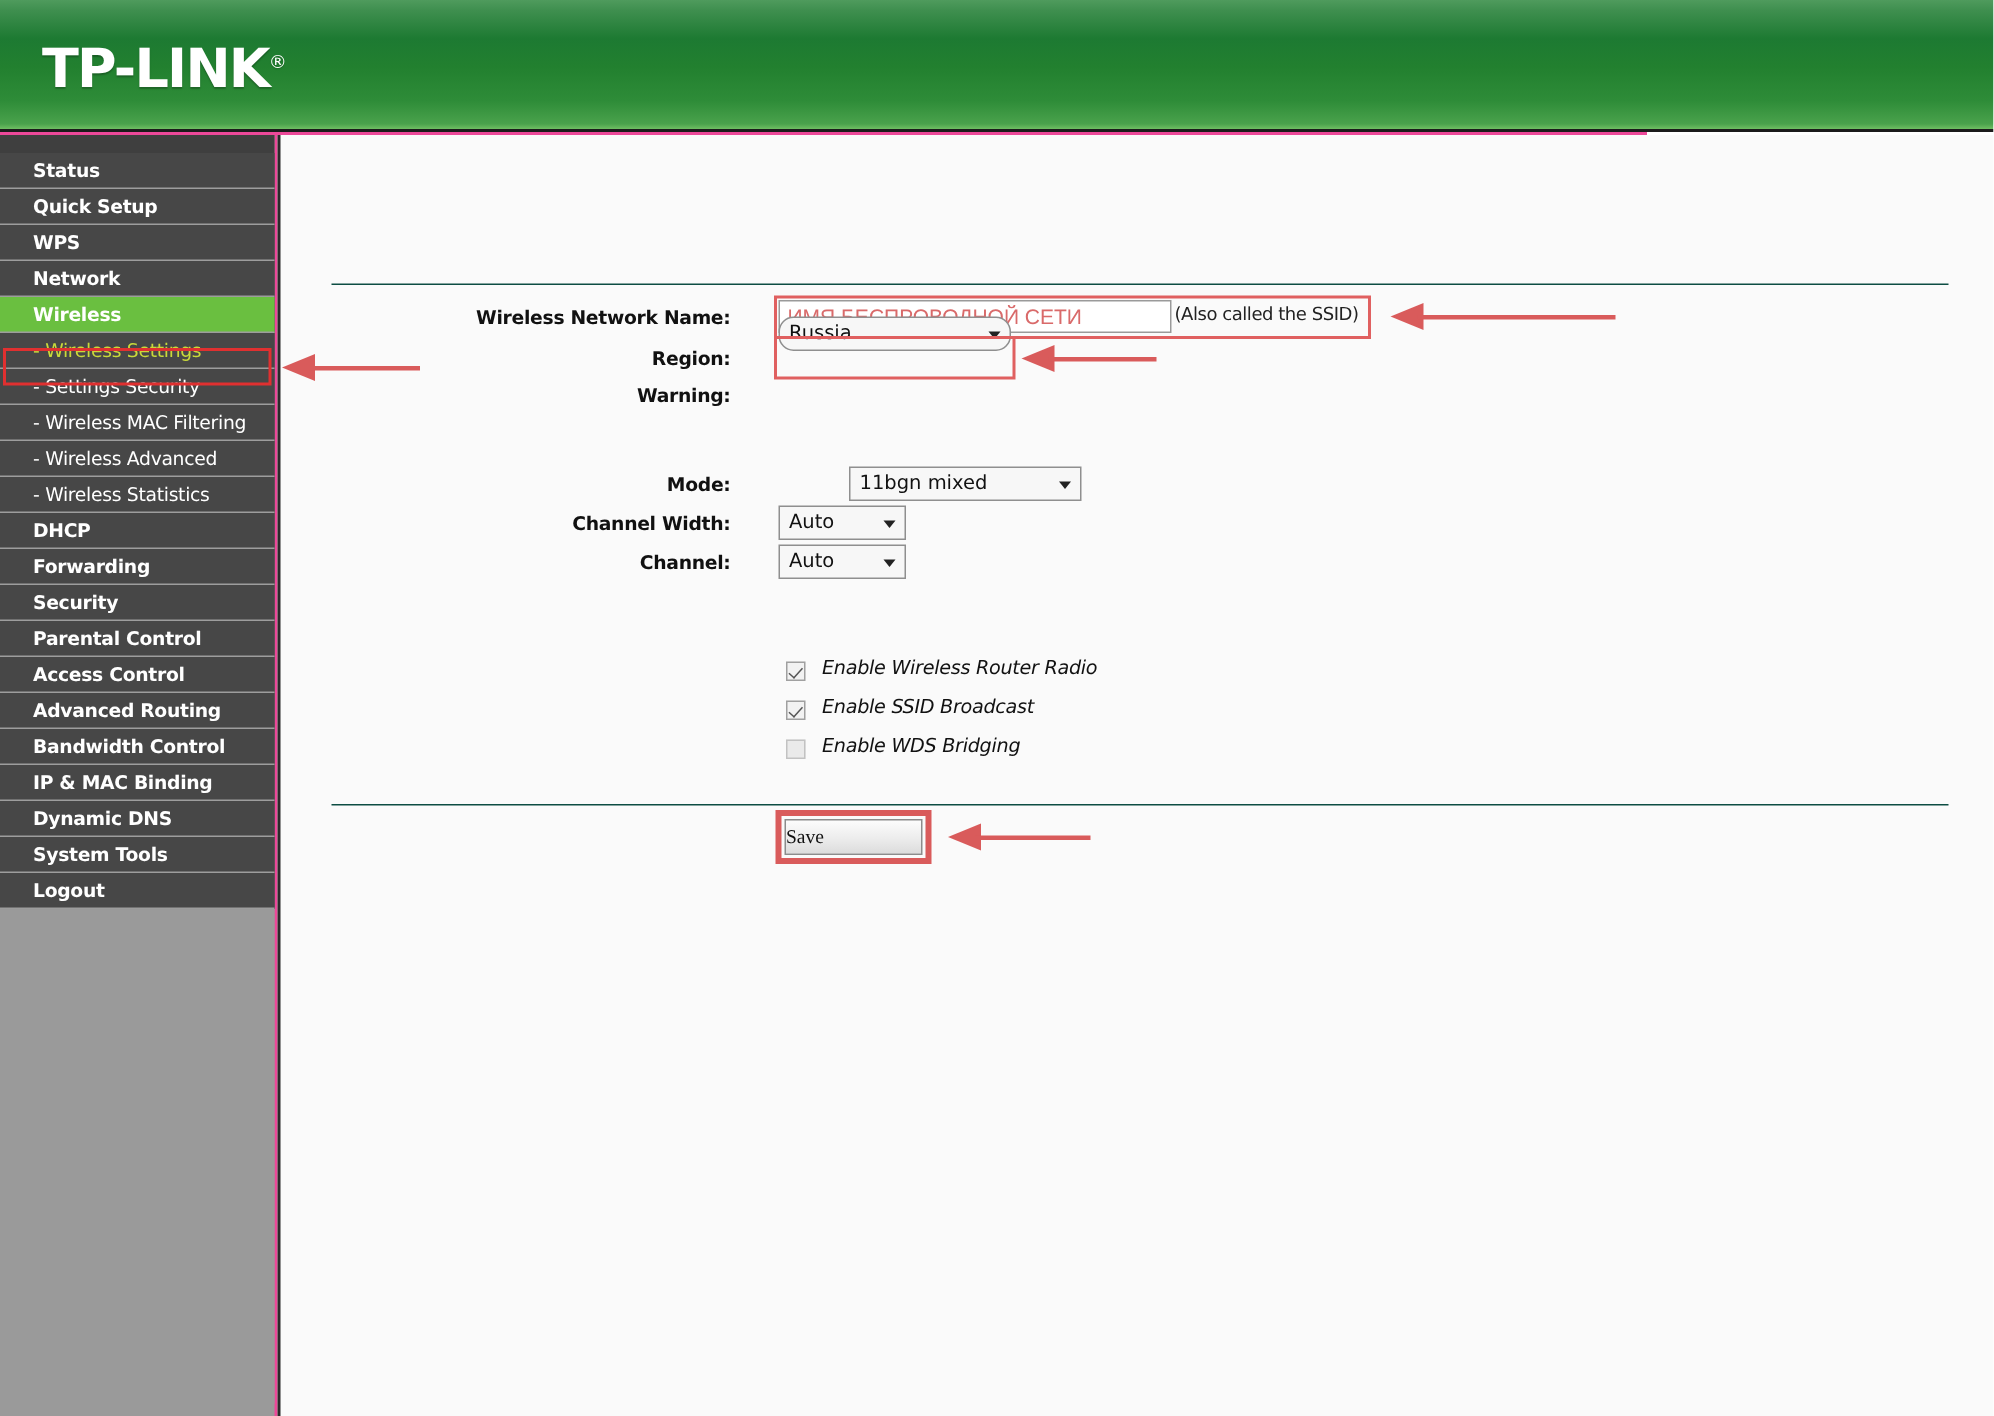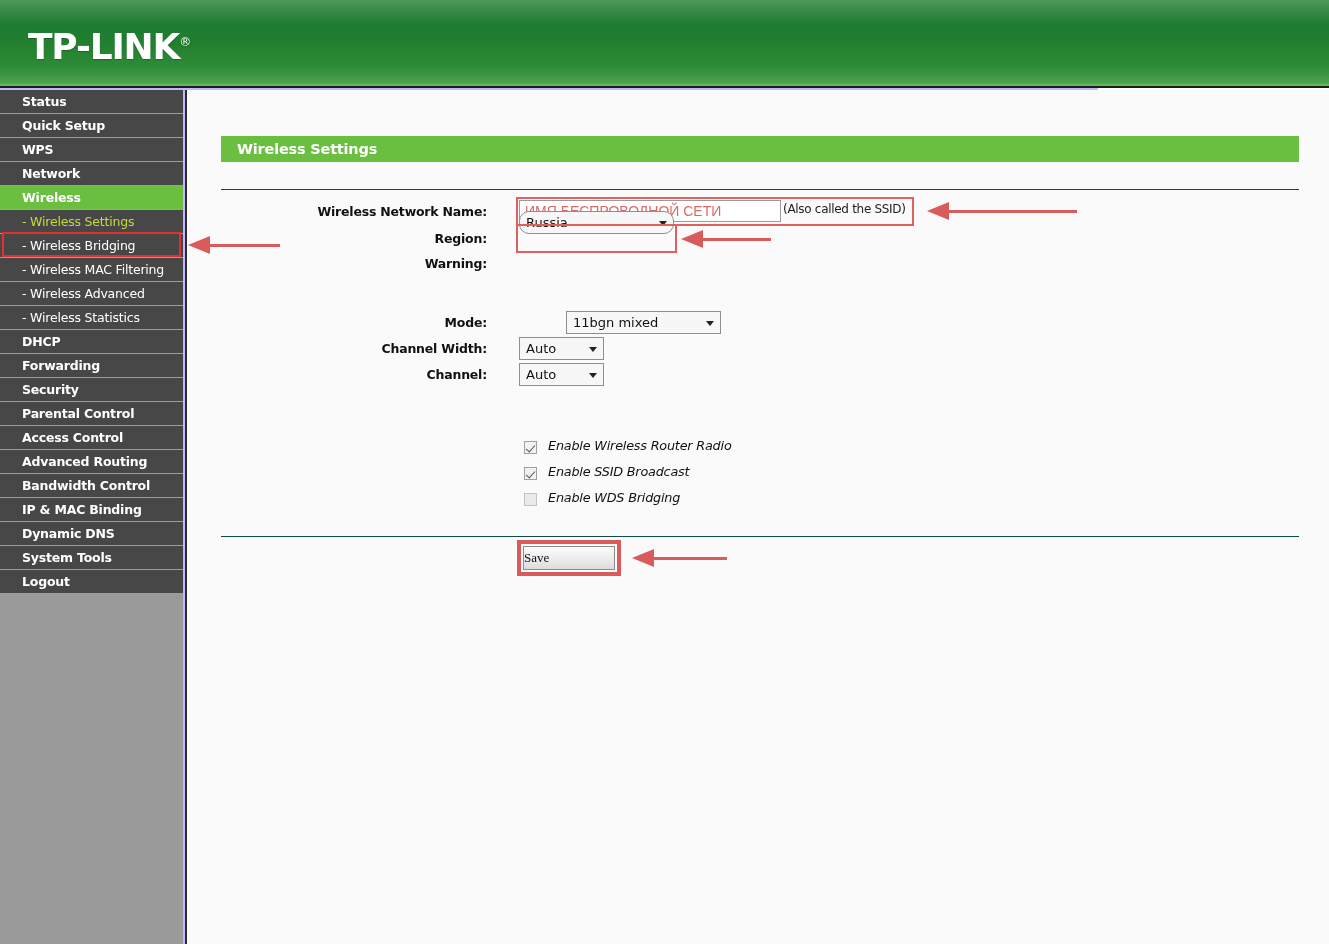--- a/index.html
+++ b/index.html
@@ -4,21 +4,21 @@
 <style>
   * { box-sizing: border-box; }
   html, body {
     margin: 0; padding: 0;
     width: 1329px; height: 944px;
     background: #ffffff;
     font-family: "Liberation Sans", sans-serif;
     overflow: hidden;
   }
 
-  #app { position: relative; width: 1098px; height: 944px; background:#c4b5fd; }
+  #app { position: relative; width: 1098px; height: 944px; background:#ec4899; }
 
   
   .header {
     position: absolute; left:0; top:0; width:1329px; height:88px;
     background: linear-gradient(to bottom,
         #4f9b5d 0%, #3f8f4f 8%, #1d7a32 30%,
         #22802f 52%, #2e8c38 78%, #4aa24c 96%, #6fbf63 100%);
     border-bottom: 2px solid #1b1b1b;
   }
   .brand {
@@ -32,21 +32,21 @@
   .brand .reg {
     font-size: 12px; vertical-align: super; font-weight: normal;
     letter-spacing: 0;
   }
 
   
   .sidebar {
     position: absolute; left:0; top:90px; width:183px; height:854px;
     background: #9a9a9a;
   }
-  .menu { width: 183px; background:#3f3f3f; padding-top:0; }
+  .menu { width: 183px; background:#3f3f3f; padding-top:12px; }
   .menu-item {
     position: relative;
     height: 24px; line-height: 23px;
     background: #474747;
     border-bottom: 1px solid #9d9d9d;
     color:#ffffff;
     font-size: 12.5px; font-weight: bold;
     padding-left: 22px;
     white-space: nowrap;
     font-family: "DejaVu Sans", sans-serif;
@@ -222,21 +222,21 @@
   </div>
 
   <div class="sidebar">
     <div class="menu" id="menu">
         <div class="menu-item">Status</div>
         <div class="menu-item">Quick Setup</div>
         <div class="menu-item">WPS</div>
         <div class="menu-item">Network</div>
         <div class="menu-item active-parent">Wireless</div>
         <div class="menu-item sub active-sub">- Wireless Settings</div>
-        <div class="menu-item sub">- Wireless Bridging</div>
+        <div class="menu-item sub">- Settings Security</div>
         <div class="menu-item sub">- Wireless MAC Filtering</div>
         <div class="menu-item sub">- Wireless Advanced</div>
         <div class="menu-item sub">- Wireless Statistics</div>
         <div class="menu-item">DHCP</div>
         <div class="menu-item">Forwarding</div>
         <div class="menu-item">Security</div>
         <div class="menu-item">Parental Control</div>
         <div class="menu-item">Access Control</div>
         <div class="menu-item">Advanced Routing</div>
         <div class="menu-item">Bandwidth Control</div>
@@ -244,21 +244,20 @@
         <div class="menu-item">Dynamic DNS</div>
         <div class="menu-item">System Tools</div>
         <div class="menu-item">Logout</div>
       </div>
     <div class="menu-filler"></div>
     <div class="anno-sidebar"></div>
   </div>
 
   <div class="content">
 
-    <div class="title-bar">Wireless Settings</div>
     <div class="rule top"></div>
 
     <div class="form">
 
       <div class="lbl" style="top:114px;">Wireless Network Name:</div>
       <div class="ssid-input">ИМЯ БЕСПРОВОДНОЙ СЕТИ</div>
       <div class="ssid-hint">(Also called the SSID)</div>
 
       <div class="lbl" style="top:141px;">Region:</div>
       <div class="sel sel-region">

